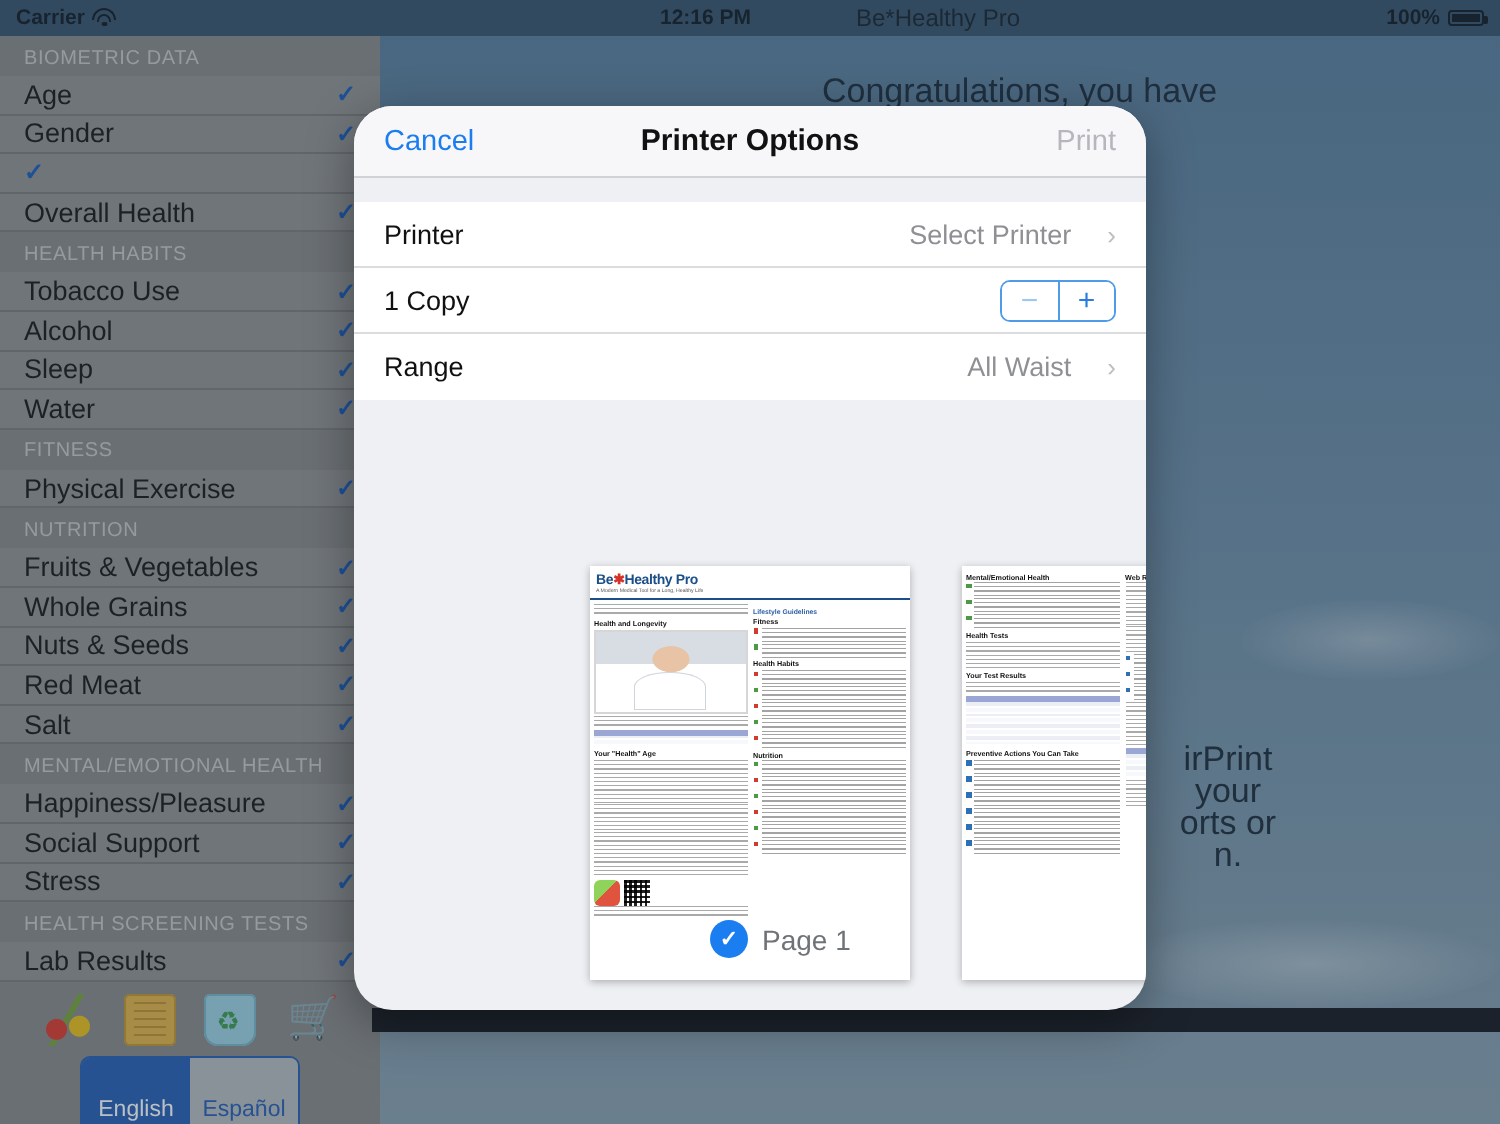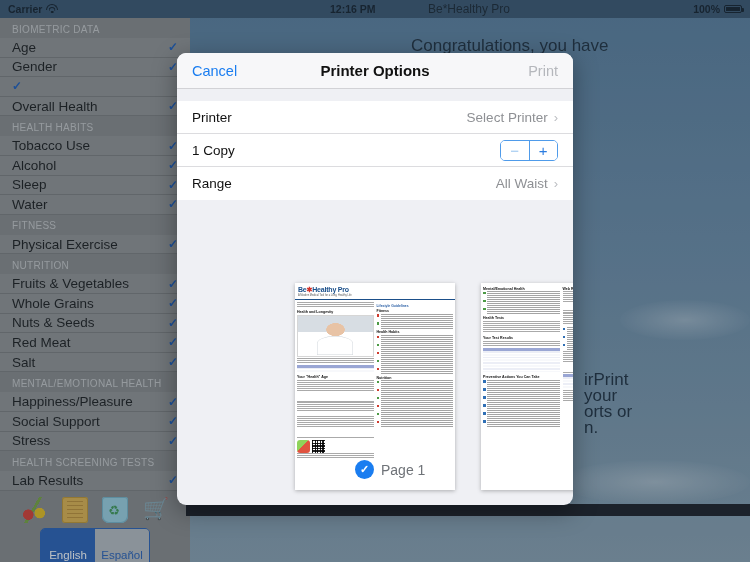--- a/index.html
+++ b/index.html
@@ -58,21 +58,21 @@
   }
   .wifi .w1 { width: 12px; height: 6px; top: 0; }
   .wifi .w2 { width: 7px;  height: 3.5px; top: 3px; }
   .wifi .w3 { width: 2.5px; height: 2.5px; top: 6.5px; background:#15202c; border-radius:50%; border:none; }
 
   
   .bg-text {
     position: absolute; color: #20303f; font-size: 17px; line-height: 16px;
   }
   #bg-congrats { left: 411px; top: 38px; }
-  #bg-airprint { left: 584px; top: 372px; width: 60px; }
+  #bg-airprint { left: 584px; top: 372px; width: 60px; text-align: center; }
 
   
   #sidebar {
     position: absolute; left: 0; top: 18px; width: 190px; height: 544px;
     background: #8c8c8c;
     overflow: hidden;
   }
   .sec-header {
     font-size: 10px; letter-spacing: 0.3px;
     color: #c9c9c9; text-transform: uppercase;
@@ -137,21 +137,21 @@
   }
   #dark-strip {
     position: absolute; left: 186px; top: 504px; width: 564px; height: 12px;
     background: #1c222b;
   }
 
   
   #modal {
     position: absolute; left: 177px; top: 53px; width: 396px; height: 452px;
     background: #eff0f4;
-    border-radius: 9px;
+    border-radius: 19px;
     box-shadow: 0 6px 24px rgba(0,0,0,0.35);
     overflow: hidden;
     z-index: 5;
   }
   #modal-header {
     height: 36px; background: #f7f7f9;
     display: flex; align-items: center; justify-content: space-between;
     padding: 0 15px;
     border-bottom: 0.5px solid #d2d2d6;
   }
@@ -162,21 +162,21 @@
   #rows { background: #ffffff; margin-top: 12px; }
   .opt-row {
     height: 33px;
     display: flex; align-items: center; justify-content: space-between;
     padding: 0 15px;
     font-size: 13.5px; color: #111;
     border-bottom: 0.5px solid #dcdcdf;
     background: #fff;
   }
   .opt-row:last-child { border-bottom: none; }
-  .opt-val { color: #8e9094; display: flex; align-items: center; gap: 6px; font-size: 13.5px; }
+  .opt-val { color: #8e9094; display: flex; align-items: center; gap: 18px; font-size: 13.5px; }
   .chev { color: #bcbec2; font-size: 13px; }
 
   #stepper {
     display: flex; border: 1px solid #4f9bea; border-radius: 5px; overflow: hidden;
     height: 21px; width: 58px;
   }
   #stepper div {
     flex: 1; display: flex; align-items: center; justify-content: center;
     color: #2a7ce0; font-size: 15px; background: #fff;
   }

